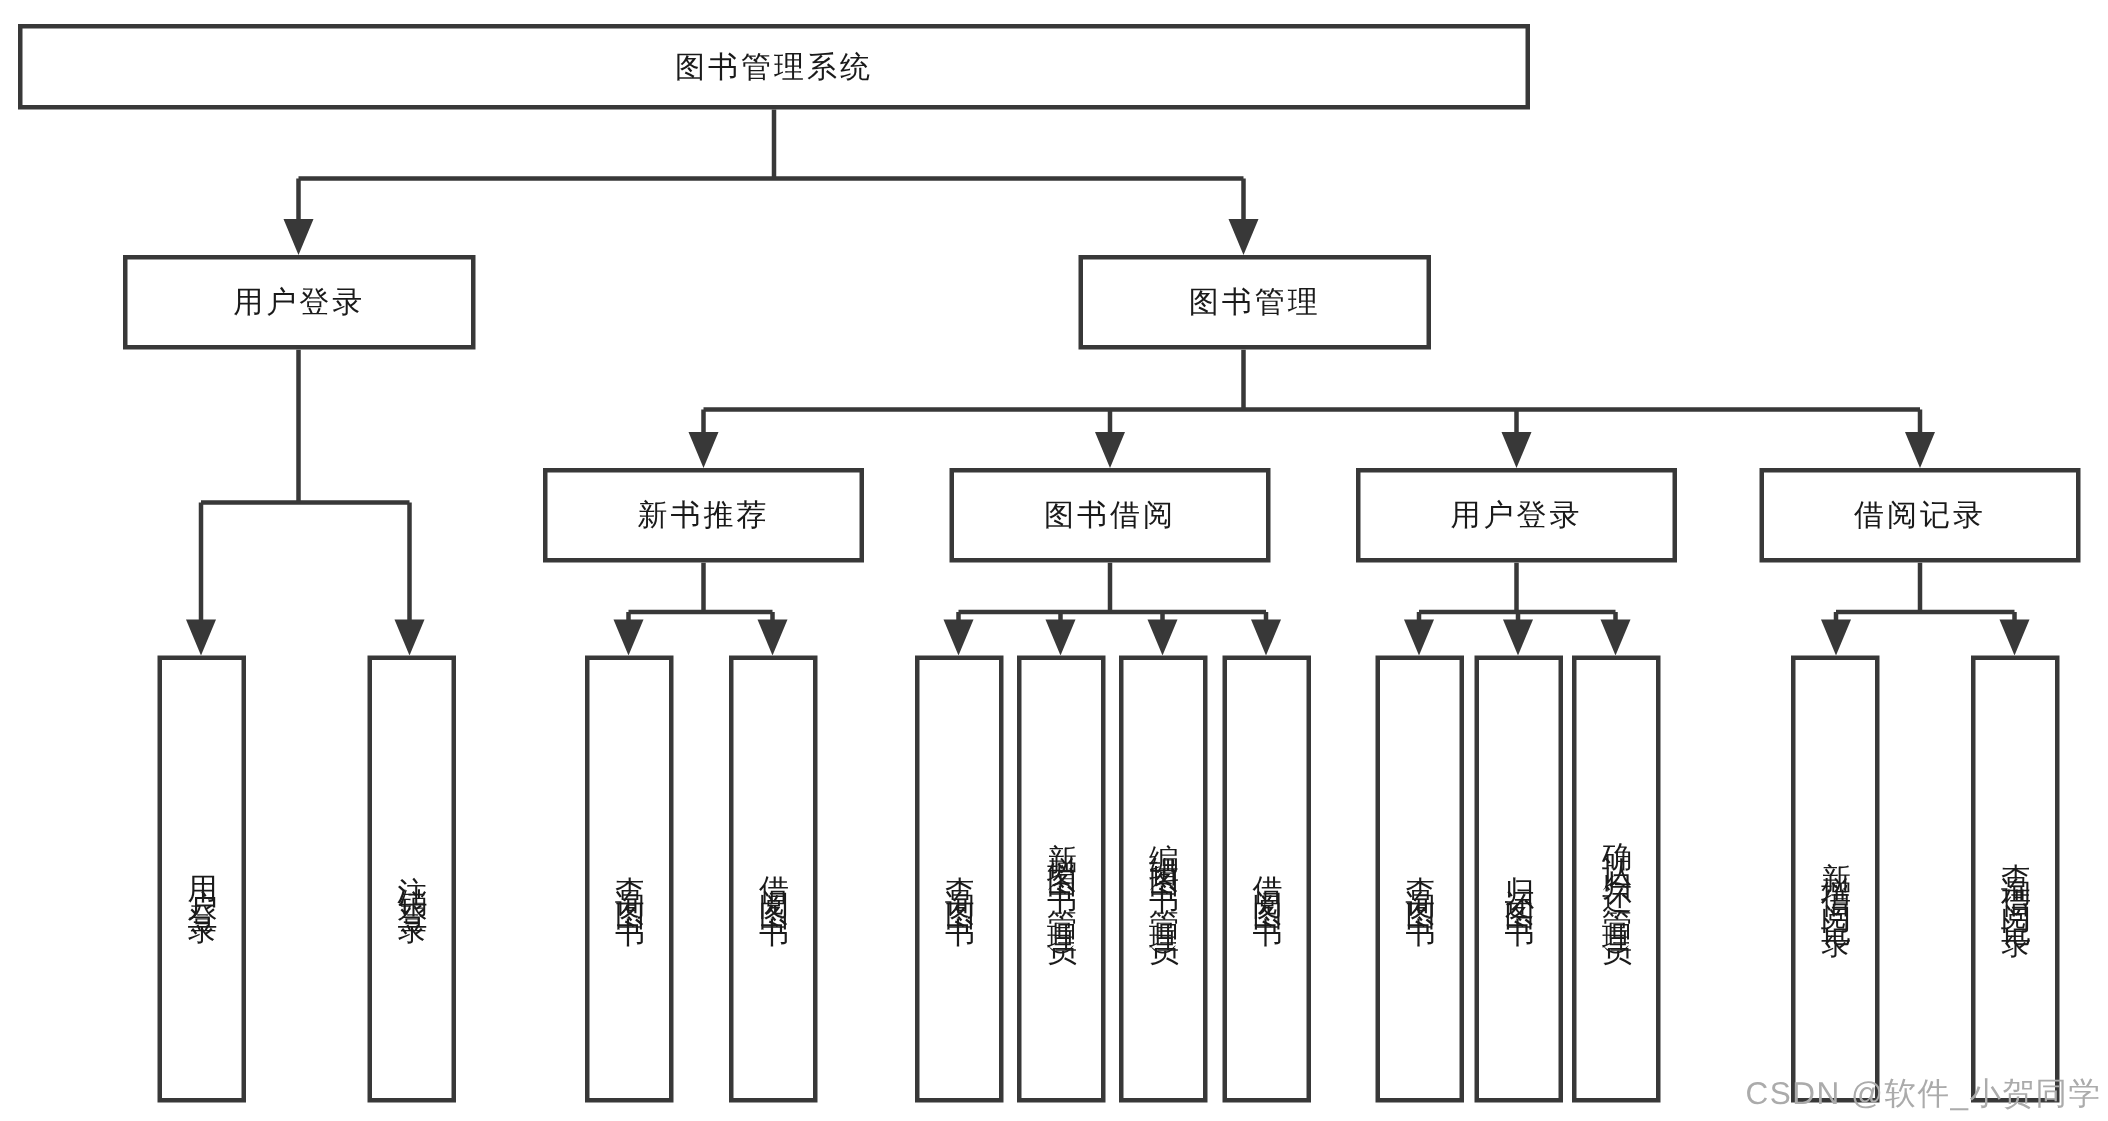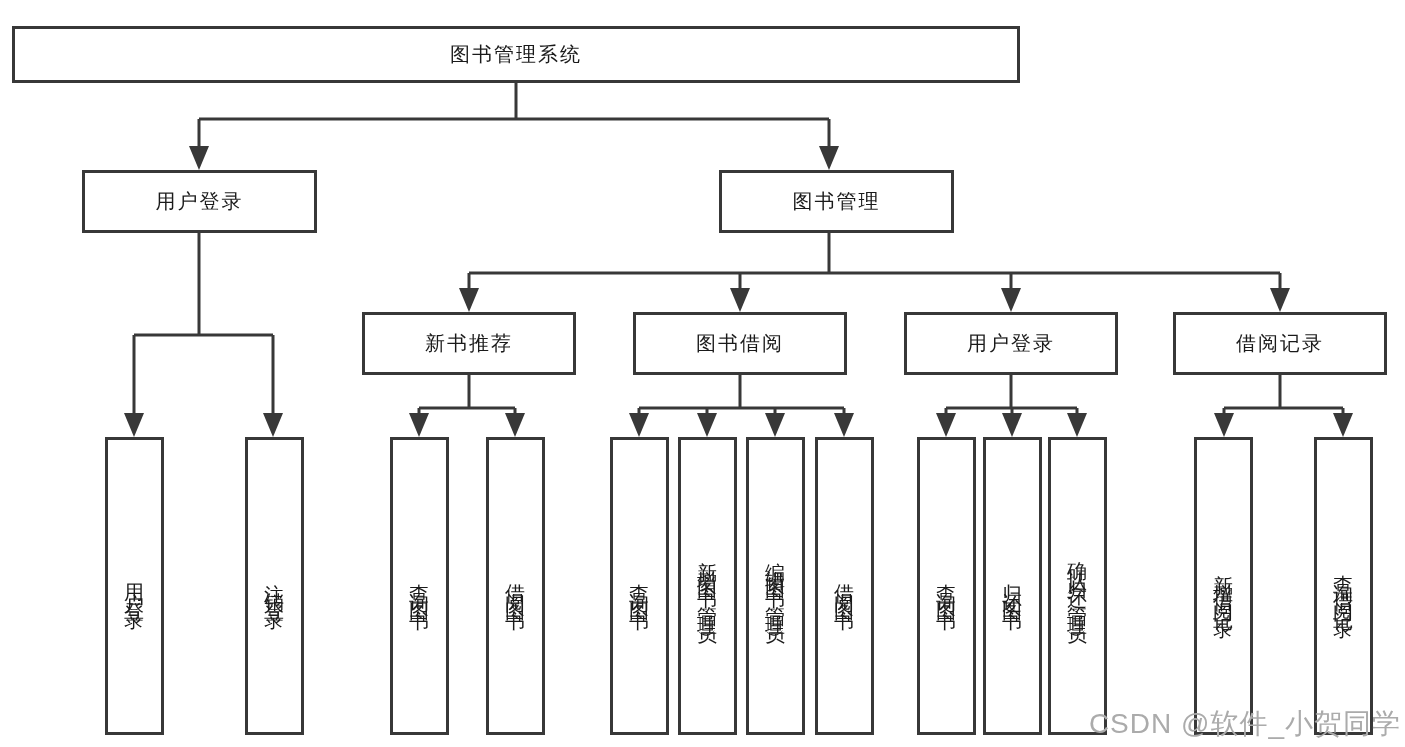--- a/index.html
+++ b/index.html
@@ -21,42 +21,42 @@
   .conn{stroke:var(--line);stroke-width:3;fill:none;}
   .head{fill:var(--line);stroke:none;}
   .node{
     position:absolute;box-sizing:border-box;
     border:3px solid var(--line);
     background:var(--box-background);
     display:flex;align-items:center;justify-content:center;
     font-size:20px;letter-spacing:2px;
     text-align:center;
   }
-  .root{left:12px;top:26px;width:1008px;height:57px;font-family:Liberation Mono, monospace;}
+  .root{left:12px;top:16px;width:1008px;height:57px;font-family:Liberation Mono, monospace;}
   .l2a{left:82px;top:170px;width:235px;height:63px;}
   .l2b{left:719px;top:170px;width:235px;height:63px;}
   .l3{top:312px;width:214px;height:63px;align-items:center;}
   .l3a{left:362px;}
   .l3b{left:633px;}
   .l3c{left:904px;}
   .l3d{left:1173px;}
   .leaf{top:437px;height:298px;width:59px;}
   .leaf .vtext{
     writing-mode:vertical-rl;text-orientation:mixed;
     font-size:20px;letter-spacing:9px;line-height:1;
     white-space:nowrap;
   }
   .lf1{left:105px;}  .lf2{left:245px;}
   .lf3{left:390px;}  .lf4{left:486px;}
   .lf5{left:610px;}  .lf6{left:678px;}  .lf7{left:746px;}  .lf8{left:815px;}
   .lf9{left:917px;}  .lf10{left:983px;} .lf11{left:1048px;}
   .lf12{left:1194px;}.lf13{left:1314px;}
   .watermark{
     position:absolute;right:4px;bottom:4px;
-    font-size:28px;letter-spacing:1px;
+    font-size:21px;letter-spacing:1px;
     color:var(--watermark);
   }
 </style>
 </head>
 <body>
 
 <div class="canvas">
 
   <svg class="connectors" viewBox="0 0 1405 747" aria-hidden="true">
     <g>

